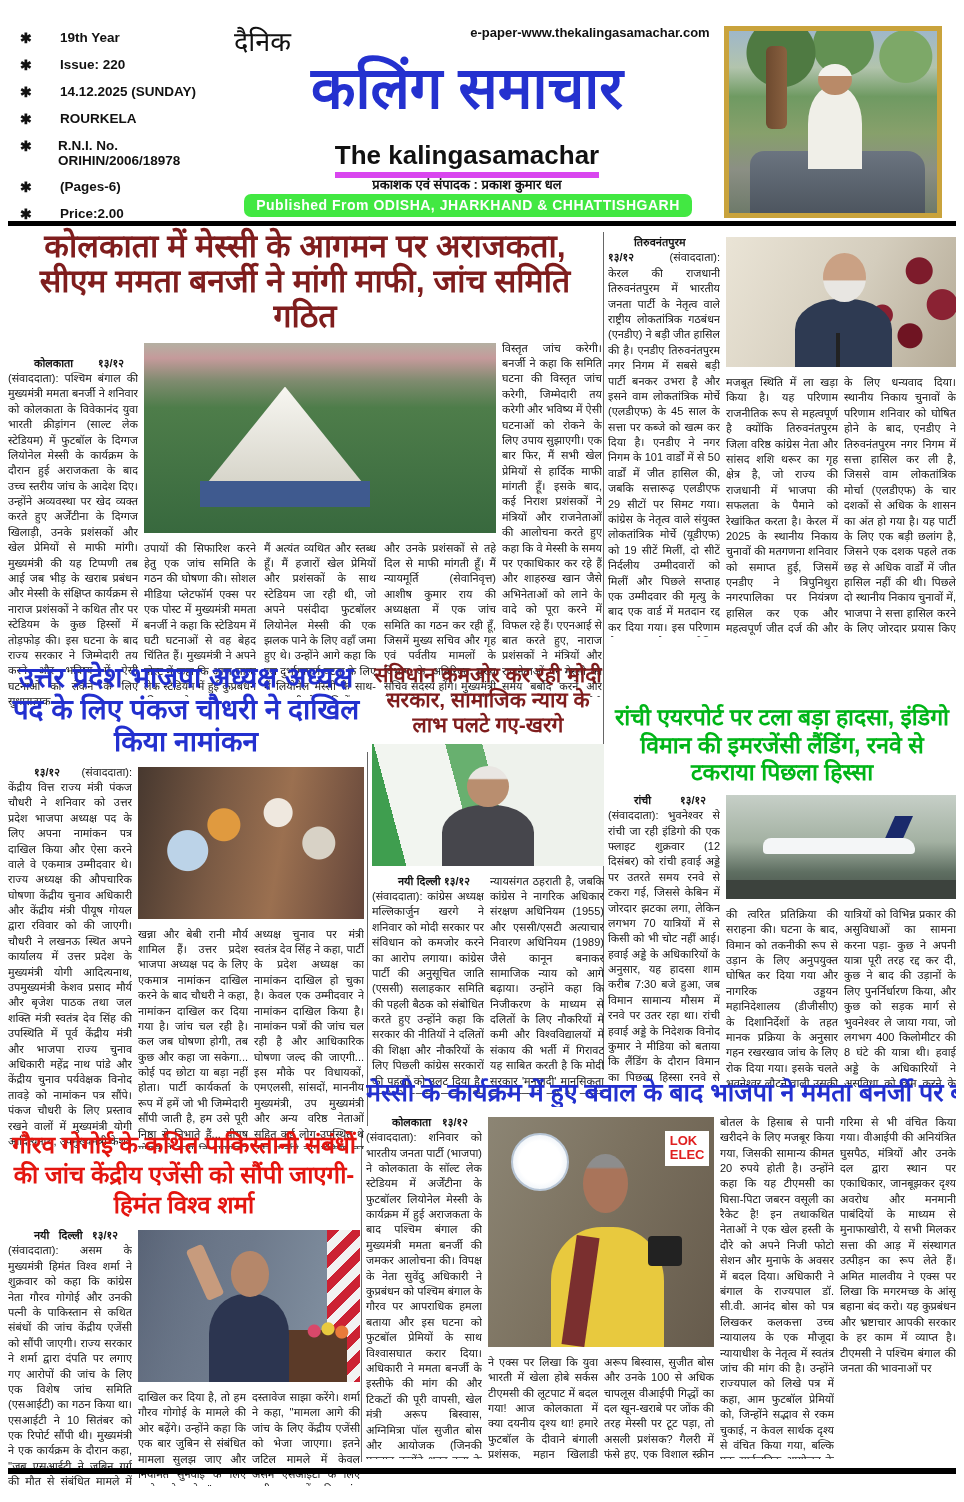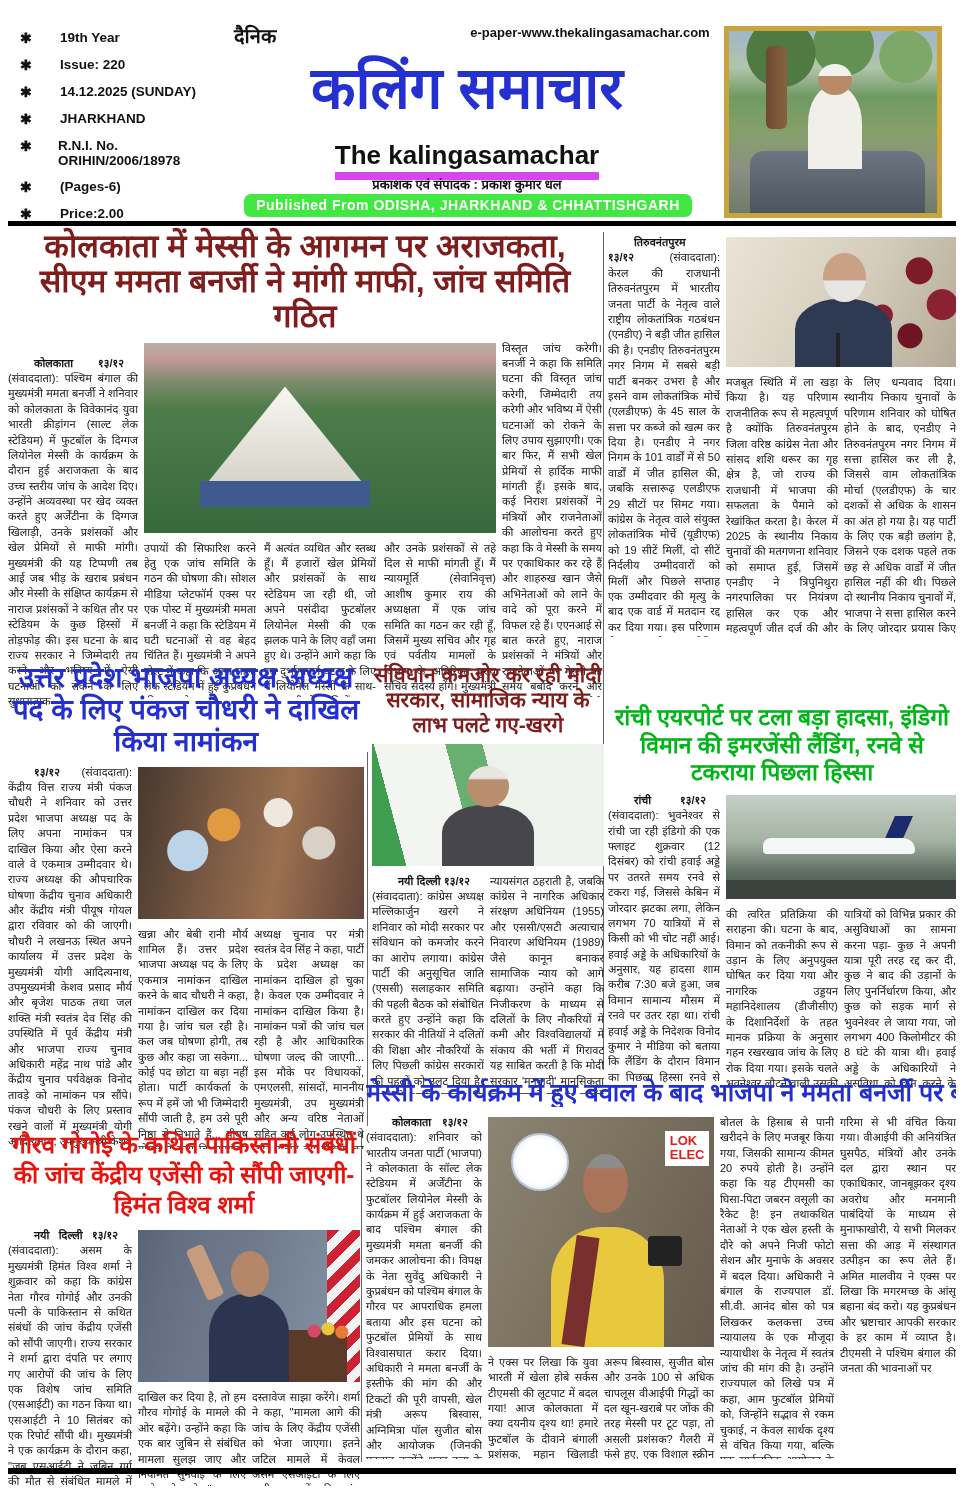--- a/index.html
+++ b/index.html
@@ -11,21 +11,21 @@
   .hl-black{color:#7f1d1d;}
   .hl-red{color:#e4150f;}
   .hl-blue{color:#2330cf;}
   .hl-green{color:#00b517;}
   .rule{background:#000;}
   .vline{background:#666;width:1px;position:absolute;}
   
   .info-item{display:flex;align-items:flex-start;margin-bottom:11px;font-weight:bold;font-size:13.5px;}
   .info-bullet{width:40px;font-size:14px;}
   .masthead-title{font-weight:800;color:#2431cf;white-space:nowrap;text-align:center;font-size:58px;overflow:hidden;}
-  .eng-title{display:inline-block;font-size:26px;font-weight:800;border-bottom:8px solid #d946ef;padding-bottom:1px;}
+  .eng-title{display:inline-block;font-size:26px;font-weight:800;border-bottom:6px solid #d946ef;padding-bottom:1px;}
   .pub-bar{background:#42e842;color:#fff;font-weight:bold;font-size:14px;text-align:center;line-height:23px;letter-spacing:.5px;overflow:hidden;white-space:nowrap;}
   
   .photo{position:absolute;overflow:hidden;}
   .ph-stadium{background:linear-gradient(180deg,#b4b0a2 0%,#c59a9b 8%,#7f8b6f 20%,#4e7d4a 34%,#38693e 100%);}
   .tent{position:absolute;left:62px;top:44px;width:158px;height:98px;background:linear-gradient(180deg,#f7f6f1,#d6d4c9);clip-path:polygon(50% 0,100% 100%,0 100%);}
   .tent-base{position:absolute;left:56px;top:138px;width:170px;height:26px;background:#3f5a8f;}
   .ph-modi{background:
     radial-gradient(circle at 84% 26%,#7d1b2b 0 13px,transparent 14px),
     radial-gradient(circle at 94% 52%,#8a2233 0 15px,transparent 16px),
     radial-gradient(circle at 80% 76%,#6f1422 0 12px,transparent 13px),
@@ -74,39 +74,39 @@
   <div class="info-item">
       <span class="info-bullet">✱</span>
       <span>Issue: 220</span>
     </div>
   <div class="info-item">
       <span class="info-bullet">✱</span>
       <span>14.12.2025 (SUNDAY)</span>
     </div>
   <div class="info-item">
       <span class="info-bullet">✱</span>
-      <span>JHARKHAND</span>
+      <span>ROURKELA</span>
     </div>
   <div class="info-item">
       <span class="info-bullet">✱</span>
       <span>R.N.I. No. ORIHIN/2006/18978</span>
     </div>
   <div class="info-item">
       <span class="info-bullet">✱</span>
       <span>(Pages-6)</span>
     </div>
   <div class="info-item">
       <span class="info-bullet">✱</span>
       <span>Price:2.00</span>
     </div>
 </div>
 
 <div class="abs" style="left:468px;top:25px;width:244px;text-align:center;font-size:13px;font-weight:bold;">e-paper-www.thekalingasamachar.com</div>
 
-<div class="abs" style="left:234px;top:22px;font-size:20px;font-weight:700;">दैनिक</div>
+<div class="abs" style="left:234px;top:22px;font-size:27px;font-weight:400;">दैनिक</div>
 
 <div class="abs masthead-title" style="left:228px;top:46px;width:478px;height:92px;">कलिंग समाचार</div>
 
 <div class="abs" style="left:228px;top:140px;width:478px;text-align:center;">
   <span class="eng-title">The kalingasamachar</span>
 </div>
 
 <div class="abs" style="left:228px;top:175px;width:478px;text-align:center;font-size:13px;font-weight:bold;">प्रकाशक एवं संपादक : प्रकाश कुमार धल</div>
 
 <div class="abs pub-bar" style="left:244px;top:194px;width:448px;height:23px;border-radius:7px;">Published From ODISHA, JHARKHAND &amp; CHHATTISHGARH</div>

